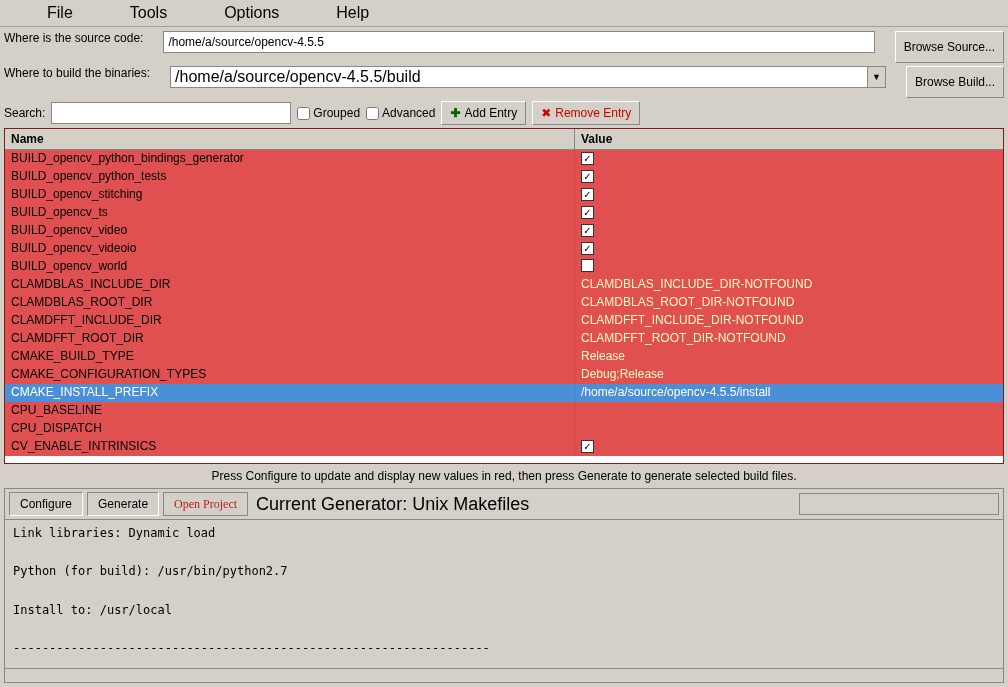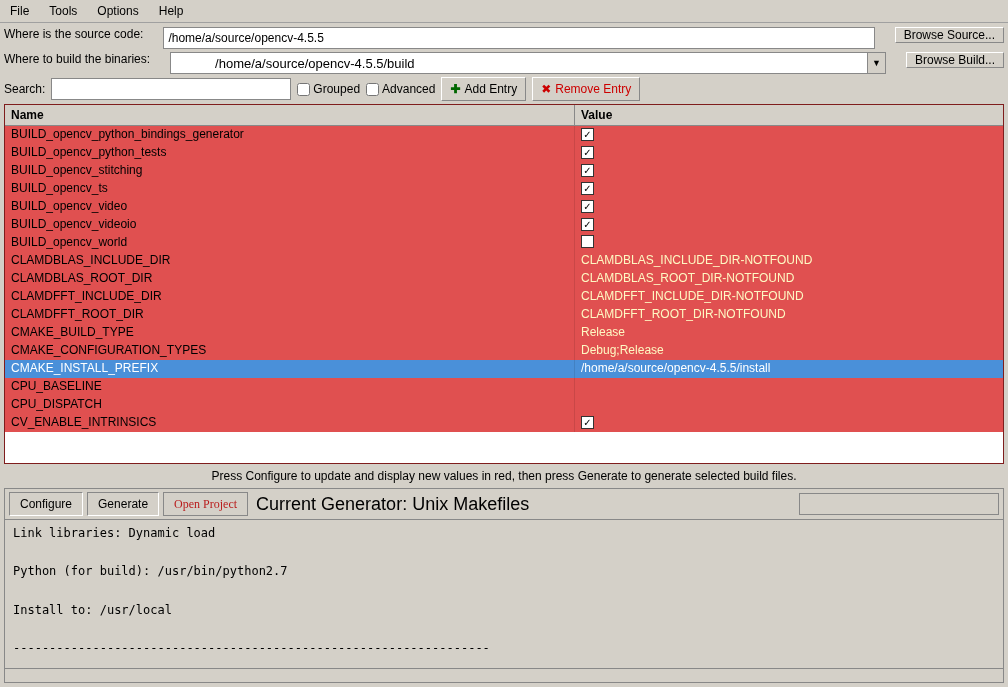--- a/index.html
+++ b/index.html
@@ -19,21 +19,22 @@
       background: #d4d0c8;
       padding: 2px 4px;
       display: flex;
       gap: 8px;
       border-bottom: 1px solid #a0a0a0;
       flex-shrink: 0;
     }
     .menubar-item {
       padding: 2px 6px;
       cursor: pointer;
-      font-size: 12px;
+      font-size: 16px;
+      margin-left: 37px;
     }
 
     
     .main-area {
       display: flex;
       flex-direction: column;
       flex: 1;
       background: #d4d0c8;
       padding: 4px;
       gap: 3px;
@@ -52,21 +53,21 @@
     }
     .path-input {
       flex: 1;
       height: 22px;
       border: 1px solid #888;
       padding: 2px 4px;
       font-size: 12px;
       background: white;
     }
     .browse-btn {
-      height: 16px;
+      height: 32px;
       padding: 0 8px;
       font-size: 12px;
       background: #d4d0c8;
       border: 1px solid #888;
       border-top: 1px solid #fff;
       border-left: 1px solid #fff;
       cursor: pointer;
       white-space: nowrap;
     }
 
@@ -264,24 +265,23 @@
       height: 22px;
       border: 1px solid #888;
       background: white;
       display: flex;
       align-items: center;
       position: relative;
     }
     .build-select-text {
       flex: 1;
       padding: 0 4px;
-      font-size: 13px;
-      overflow: hidden;
-      white-space: nowrap;
-      margin-left: 40px;
+      font-size: 16px;
+      overflow: hidden;
+      white-space: nowrap;
     }
     .build-select-arrow {
       width: 18px;
       height: 100%;
       background: #d4d0c8;
       border-left: 1px solid #888;
       display: flex;
       align-items: center;
       justify-content: center;
       font-size: 9px;

